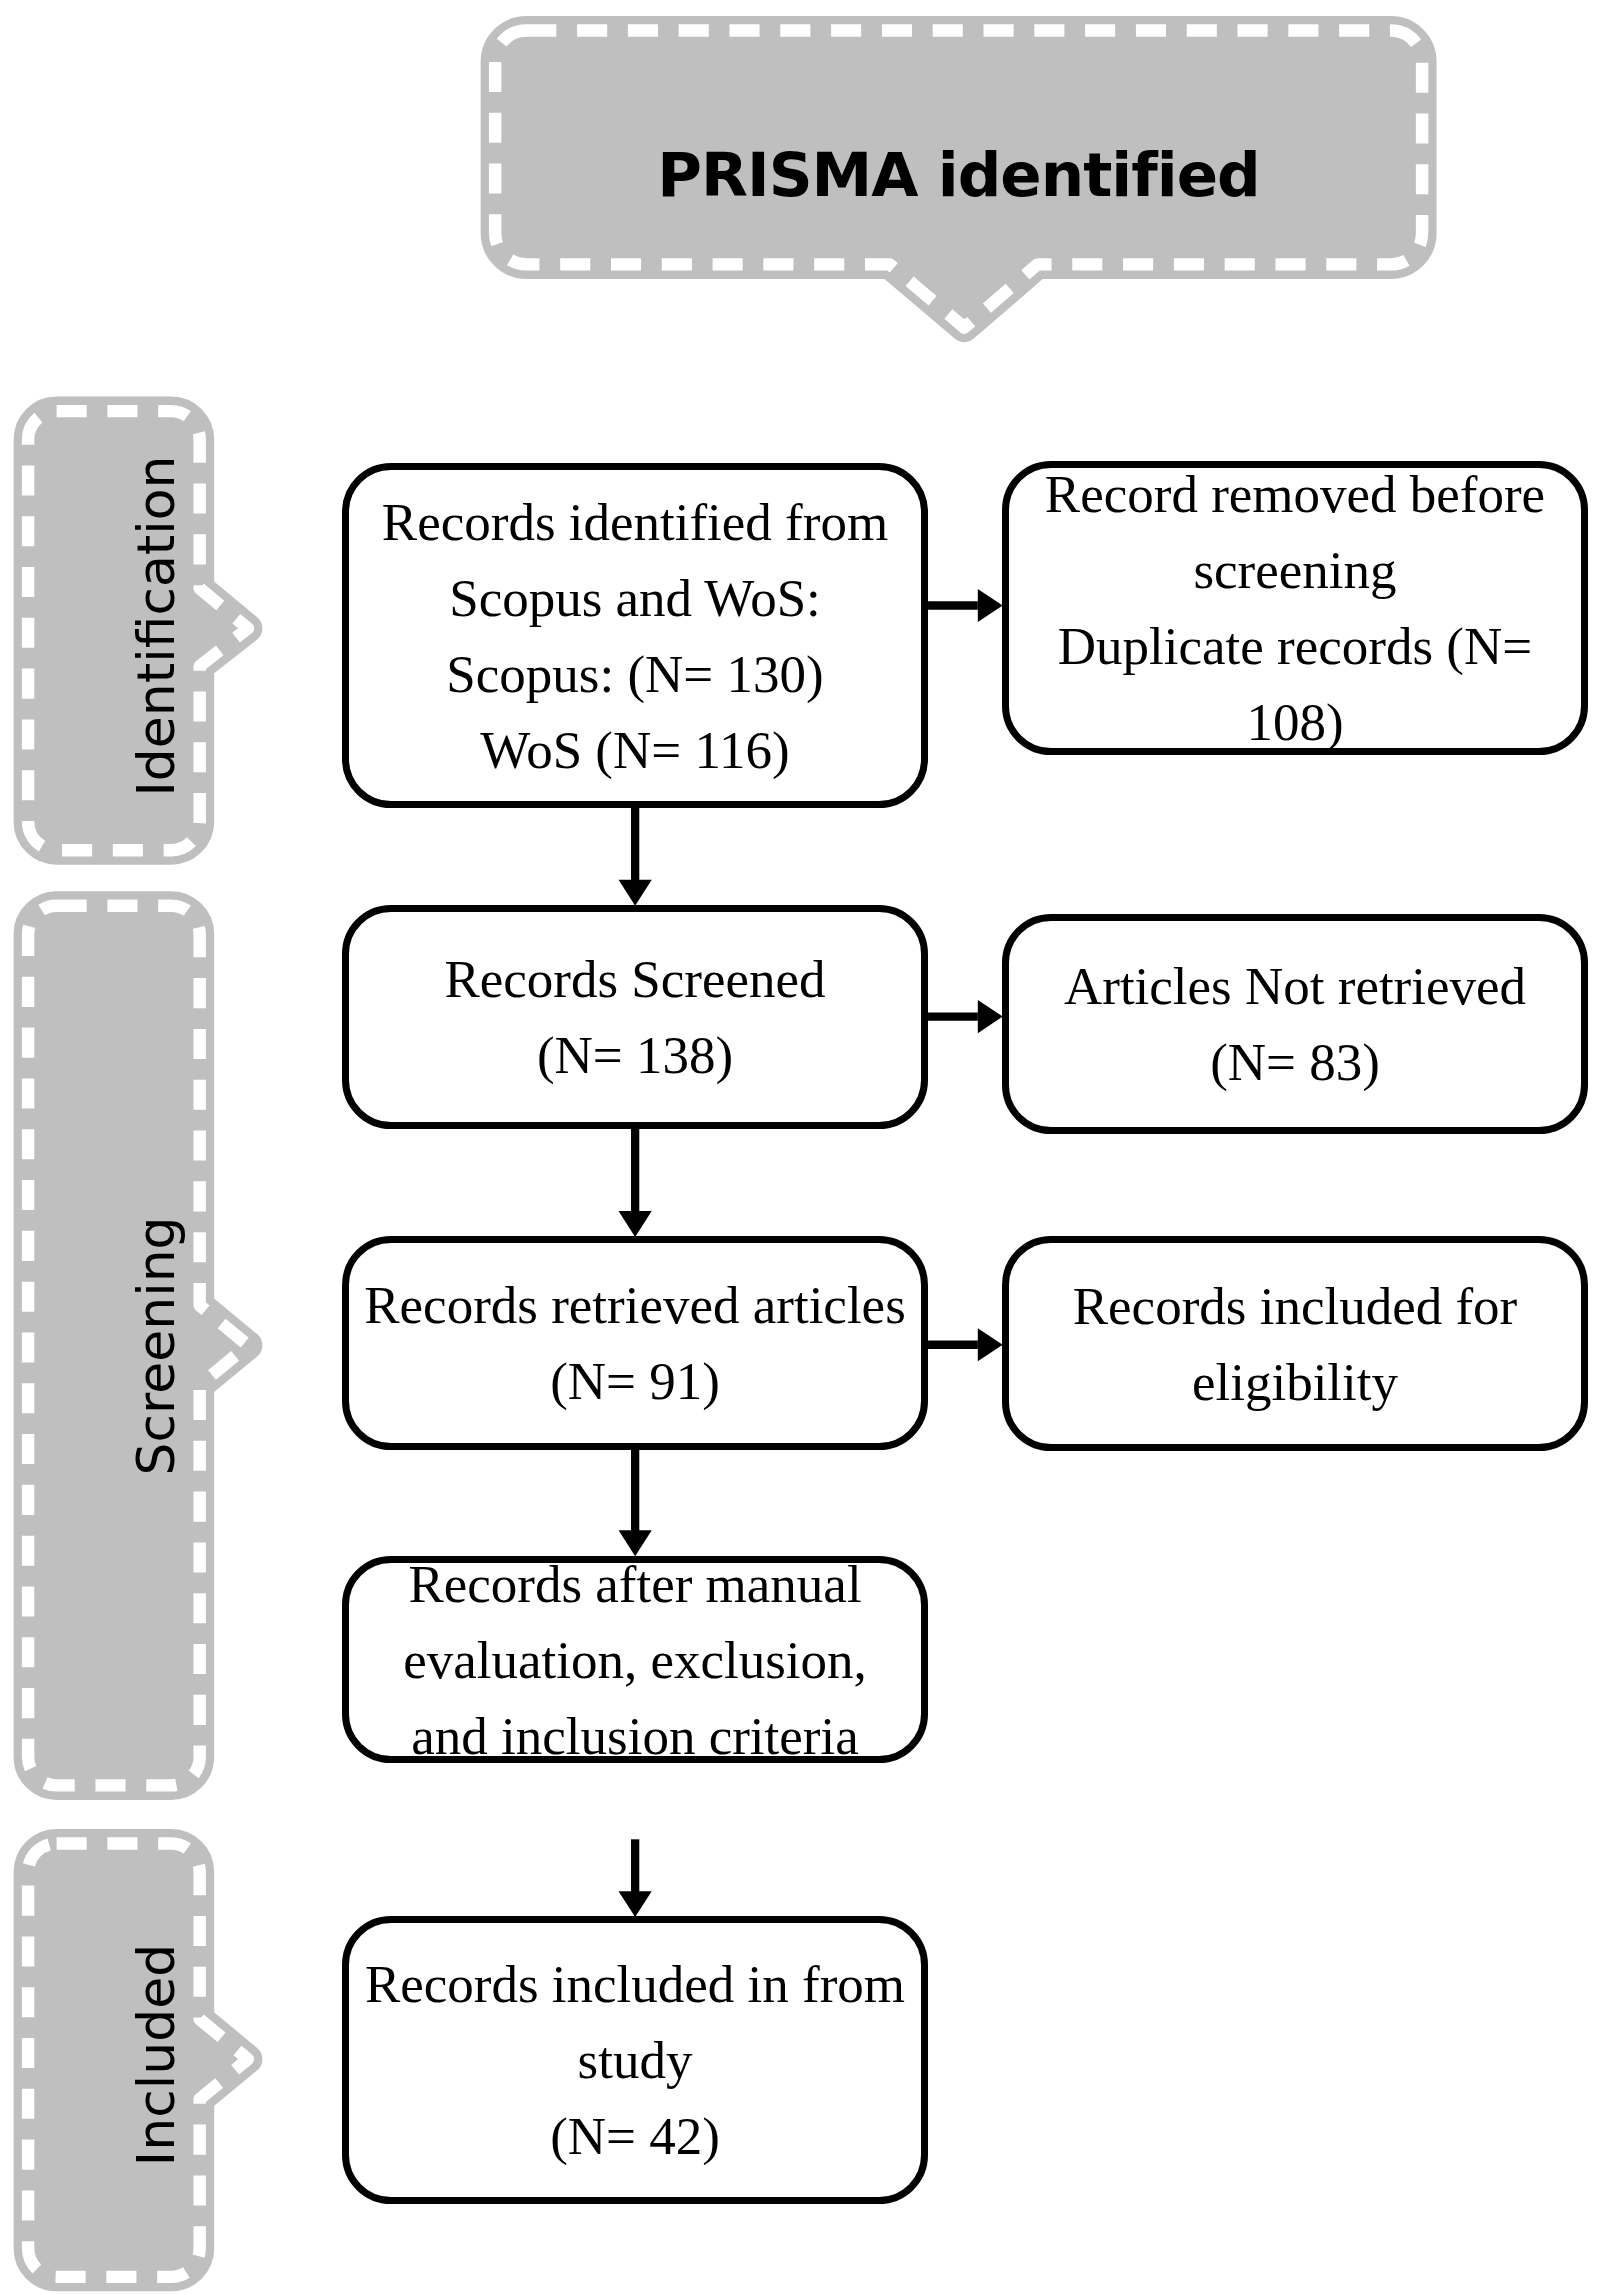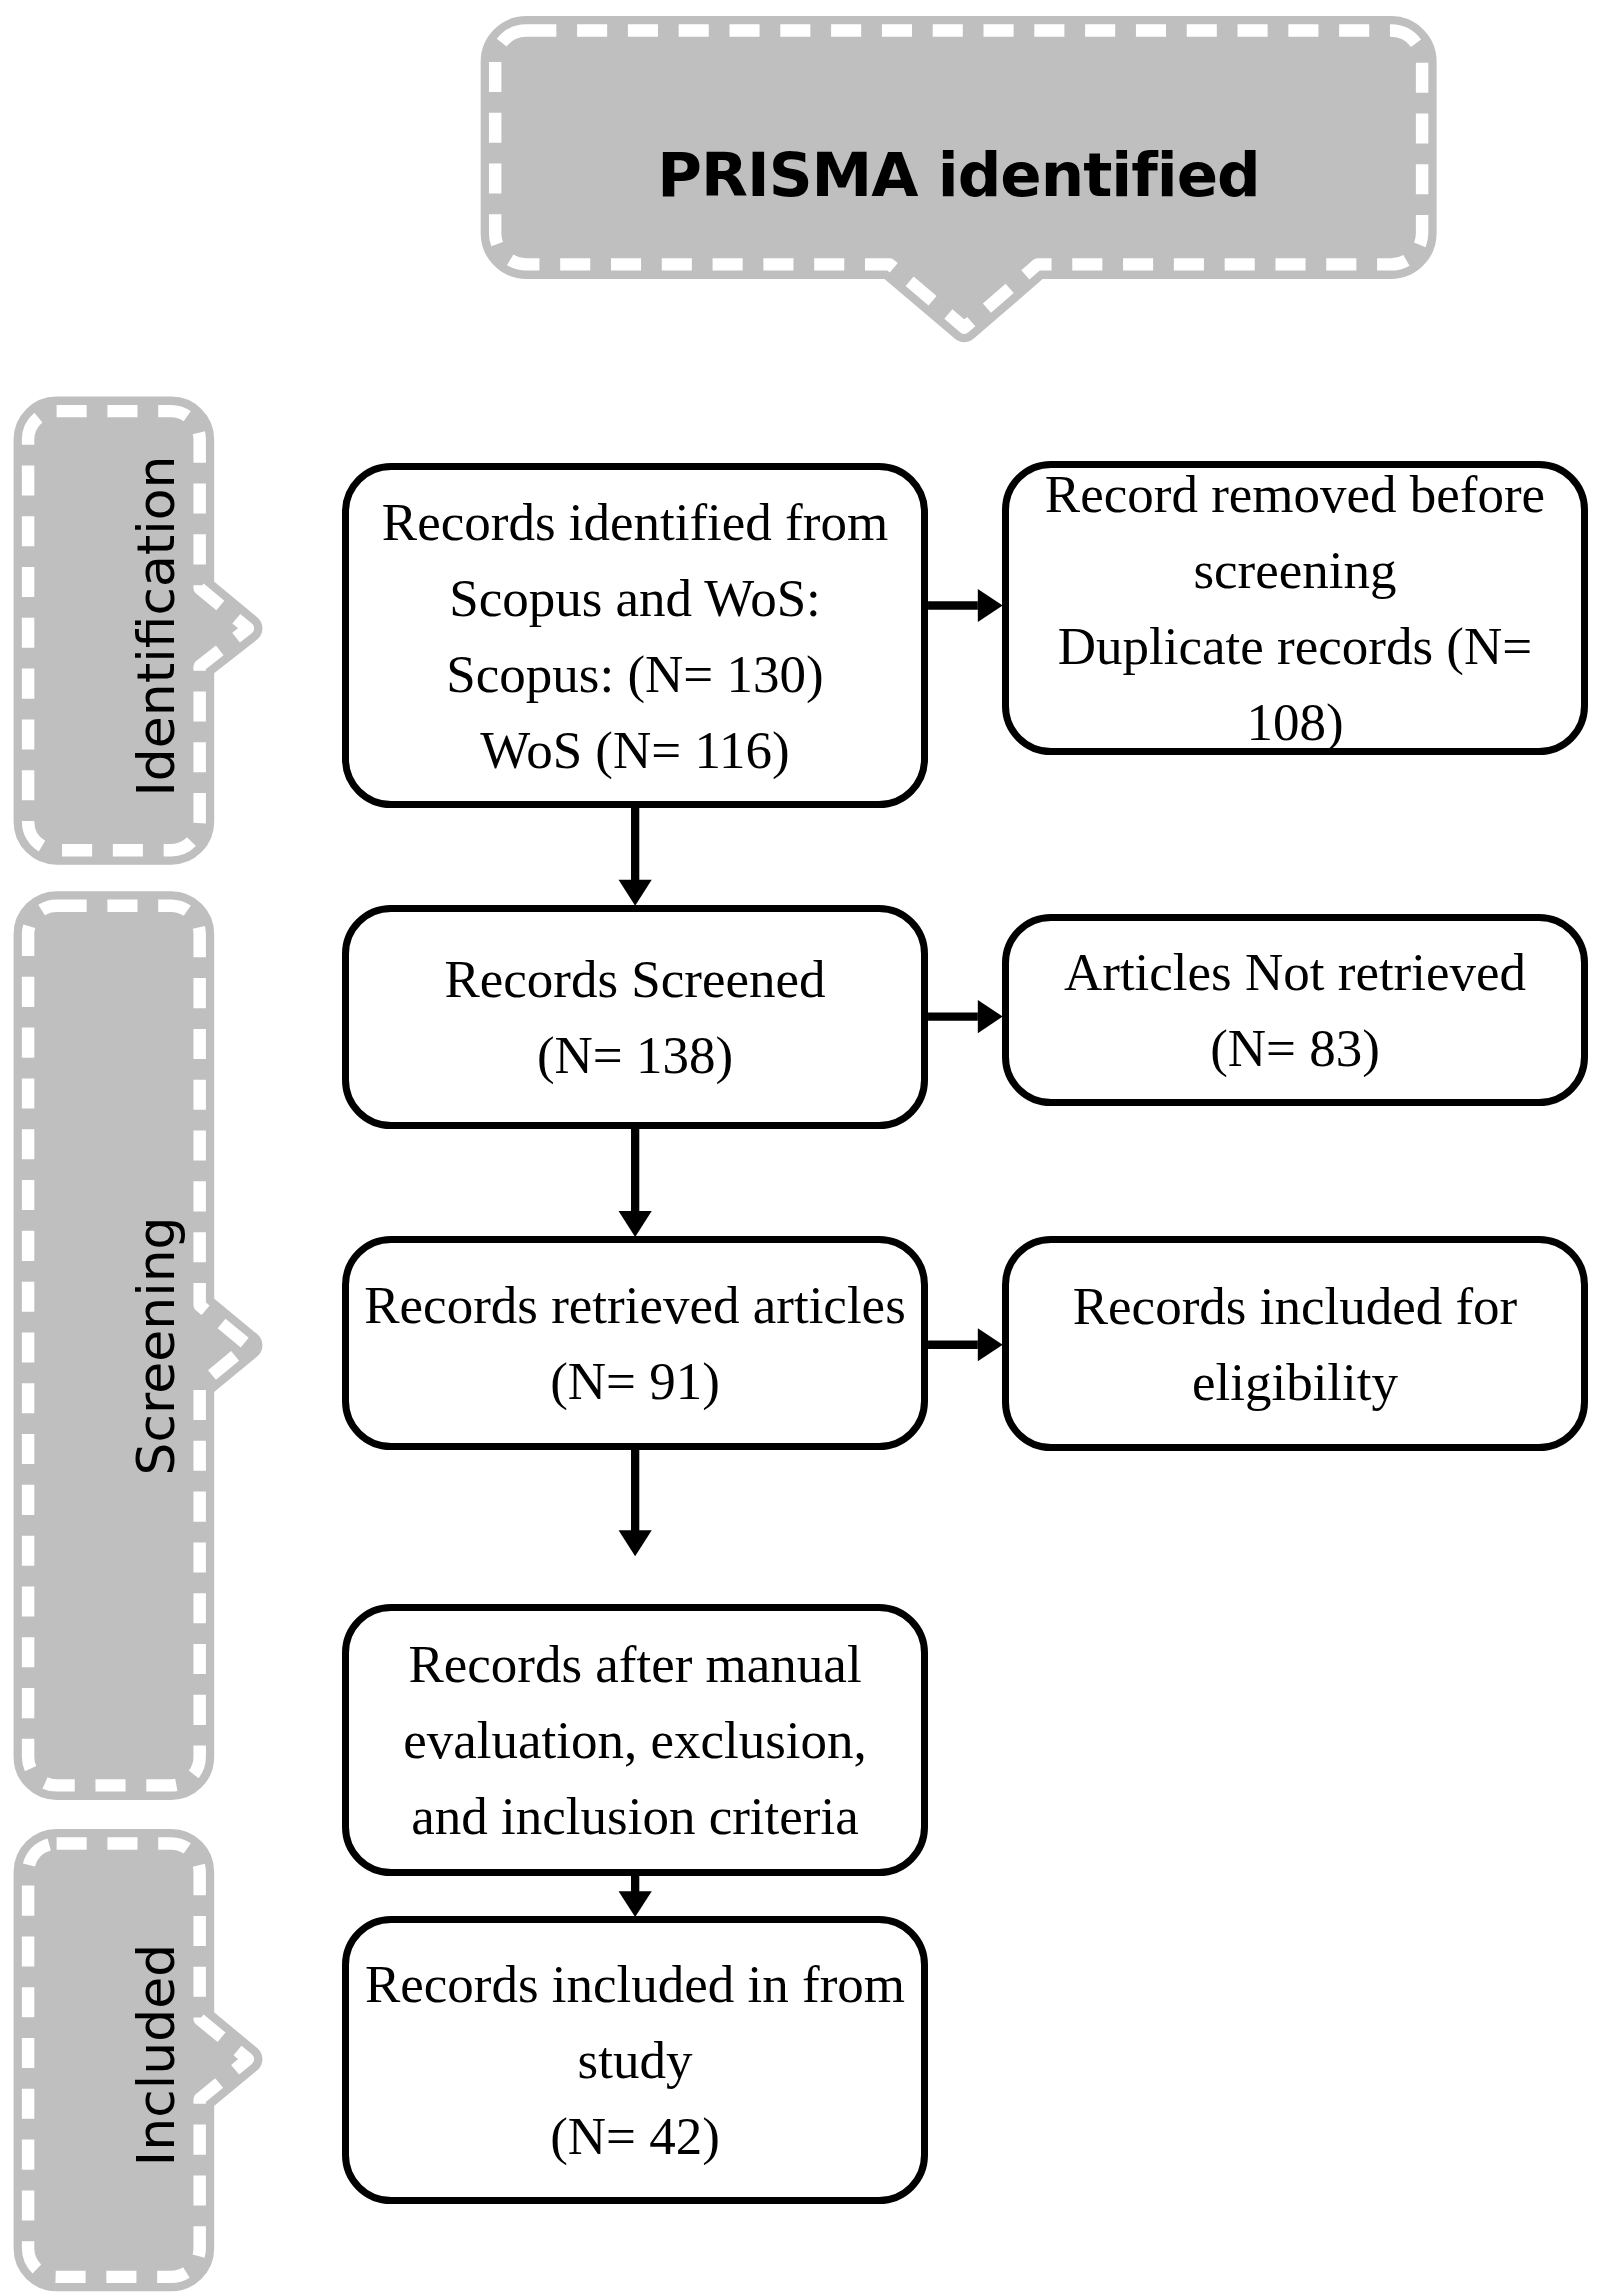--- a/index.html
+++ b/index.html
@@ -115,36 +115,36 @@
     <div class="bl">screening</div>
     <div class="bl">Duplicate records (N=</div>
     <div class="bl">108)</div>
   </div>
 
   <div class="box left" style="top:905px;height:224px;">
     <div class="bl">Records Screened</div>
     <div class="bl">(N= 138)</div>
   </div>
 
-  <div class="box right" style="top:914px;height:192px;">
+  <div class="box right" style="top:914px;height:220px;">
     <div class="bl">Articles Not retrieved</div>
     <div class="bl">(N= 83)</div>
   </div>
 
   <div class="box left" style="top:1236px;height:214px;">
     <div class="bl">Records retrieved articles</div>
     <div class="bl">(N= 91)</div>
   </div>
 
   <div class="box right" style="top:1236px;height:215px;">
     <div class="bl">Records included for</div>
     <div class="bl">eligibility</div>
   </div>
 
-  <div class="box left" style="top:1556px;height:272px;margin-top:48px;">
+  <div class="box left" style="top:1556px;height:207px;">
     <div class="bl">Records after manual</div>
     <div class="bl">evaluation, exclusion,</div>
     <div class="bl">and inclusion criteria</div>
   </div>
 
   <div class="box left" style="top:1916px;height:288px;">
     <div class="bl">Records included in from</div>
     <div class="bl">study</div>
     <div class="bl">(N= 42)</div>
   </div>

